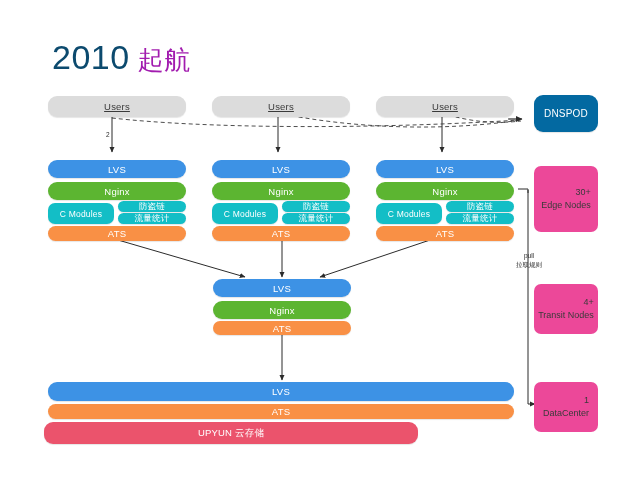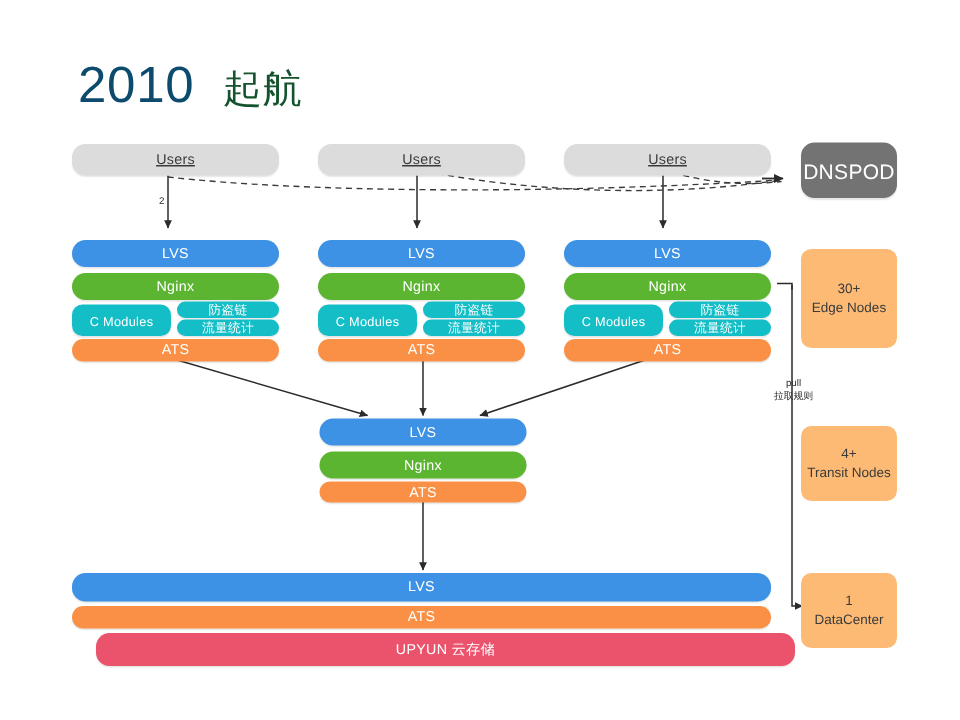--- a/index.html
+++ b/index.html
@@ -12,46 +12,46 @@
   }
   #stage{position:absolute;left:0;top:0;width:640px;height:480px;}
 
   
   .title{
     position:absolute;left:52px;top:40px;
     font-size:34px;font-weight:400;letter-spacing:0.5px;
     white-space:nowrap;line-height:1;
   }
   .title .yr{color:#0c4a6e;}
-  .title .cn{color:#14532d;font-size:26px;margin-left:19px;}
+  .title .cn{color:#a21caf;font-size:26px;margin-left:8px;}
 
   
   .bar{
     position:absolute;
     border-radius:9px;
     color:#ffffff;
     font-size:9.5px;
     display:flex;align-items:center;justify-content:center;
     text-align:center;
     box-sizing:border-box;
     letter-spacing:.2px;
     box-shadow:0 1px 1px rgba(0,0,0,.10);
   }
   .bar.sm{font-size:8.5px;border-radius:7px;justify-content:center;}
   .bar.users{color:#3a3a3a;text-decoration:underline;}
 
   
   .panel{
     position:absolute;
-    background:#fdba74;
+    background:#ec4899;
     border-radius:7px;
     color:#3a3a3a;
     font-size:9px;
     display:flex;align-items:center;justify-content:center;
-    text-align:center;line-height:1.45;
+    text-align:right;line-height:1.45;
     box-sizing:border-box;
   }
 
   
   .lbl{
     position:absolute;
     font-size:6.5px;color:#2b2b2b;
     text-align:center;line-height:1.35;
     white-space:nowrap;
   }
@@ -164,41 +164,41 @@
   <div class="bar sm" style="left:446px;top:201px;width:68px;height:11px;background:#13bec6;">
     <span>防盗链</span>
   </div>
   <div class="bar sm" style="left:446px;top:213px;width:68px;height:11px;background:#13bec6;">
     <span>流量统计</span>
   </div>
   <div class="bar" style="left:376px;top:226px;width:138px;height:15px;background:#f99045;">
     <span>ATS</span>
   </div>
 
-  <div class="bar" style="left:534px;top:95px;width:64px;height:37px;background:#737373;border-radius:9px;font-size:14px;">
+  <div class="bar" style="left:534px;top:95px;width:64px;height:37px;background:#0369a1;border-radius:9px;font-size:10px;">
     <span>DNSPOD</span>
   </div>
 
   <div class="bar" style="left:213px;top:279px;width:138px;height:18px;background:#3d92e5;">
     <span>LVS</span>
   </div>
   <div class="bar" style="left:213px;top:301px;width:138px;height:18px;background:#5cb531;">
     <span>Nginx</span>
   </div>
   <div class="bar" style="left:213px;top:321px;width:138px;height:14px;background:#f99045;">
     <span>ATS</span>
   </div>
 
   <div class="bar" style="left:48px;top:382px;width:466px;height:19px;background:#3d92e5;">
     <span>LVS</span>
   </div>
   <div class="bar" style="left:48px;top:404px;width:466px;height:15px;background:#f99045;">
     <span>ATS</span>
   </div>
-  <div class="bar" style="left:64px;top:422px;width:466px;height:22px;background:#eb536c;">
+  <div class="bar" style="left:44px;top:422px;width:374px;height:22px;background:#eb536c;">
     <span>UPYUN 云存储</span>
   </div>
 
   <div class="panel" style="left:534px;top:166px;width:64px;height:66px;">
     <div>
       <div>30+</div>
       <div>Edge Nodes</div>
     </div>
   </div>
 

